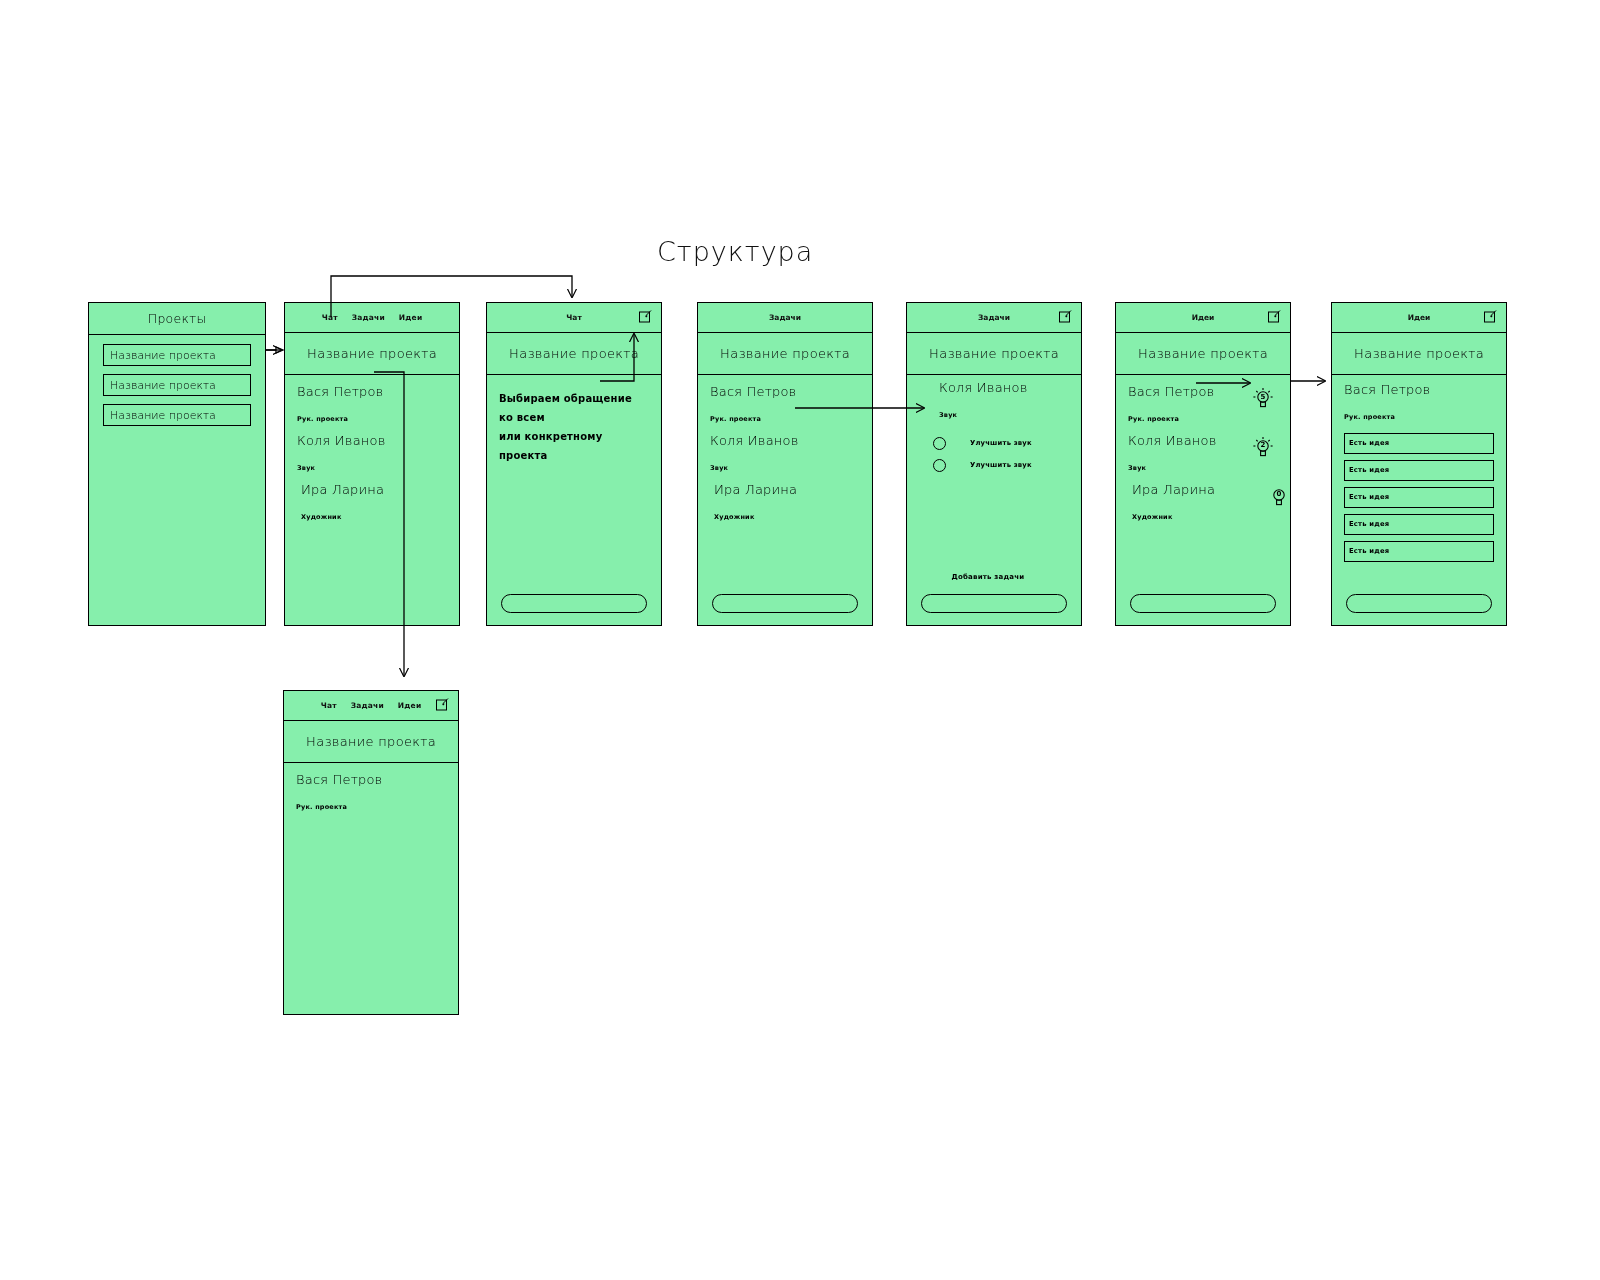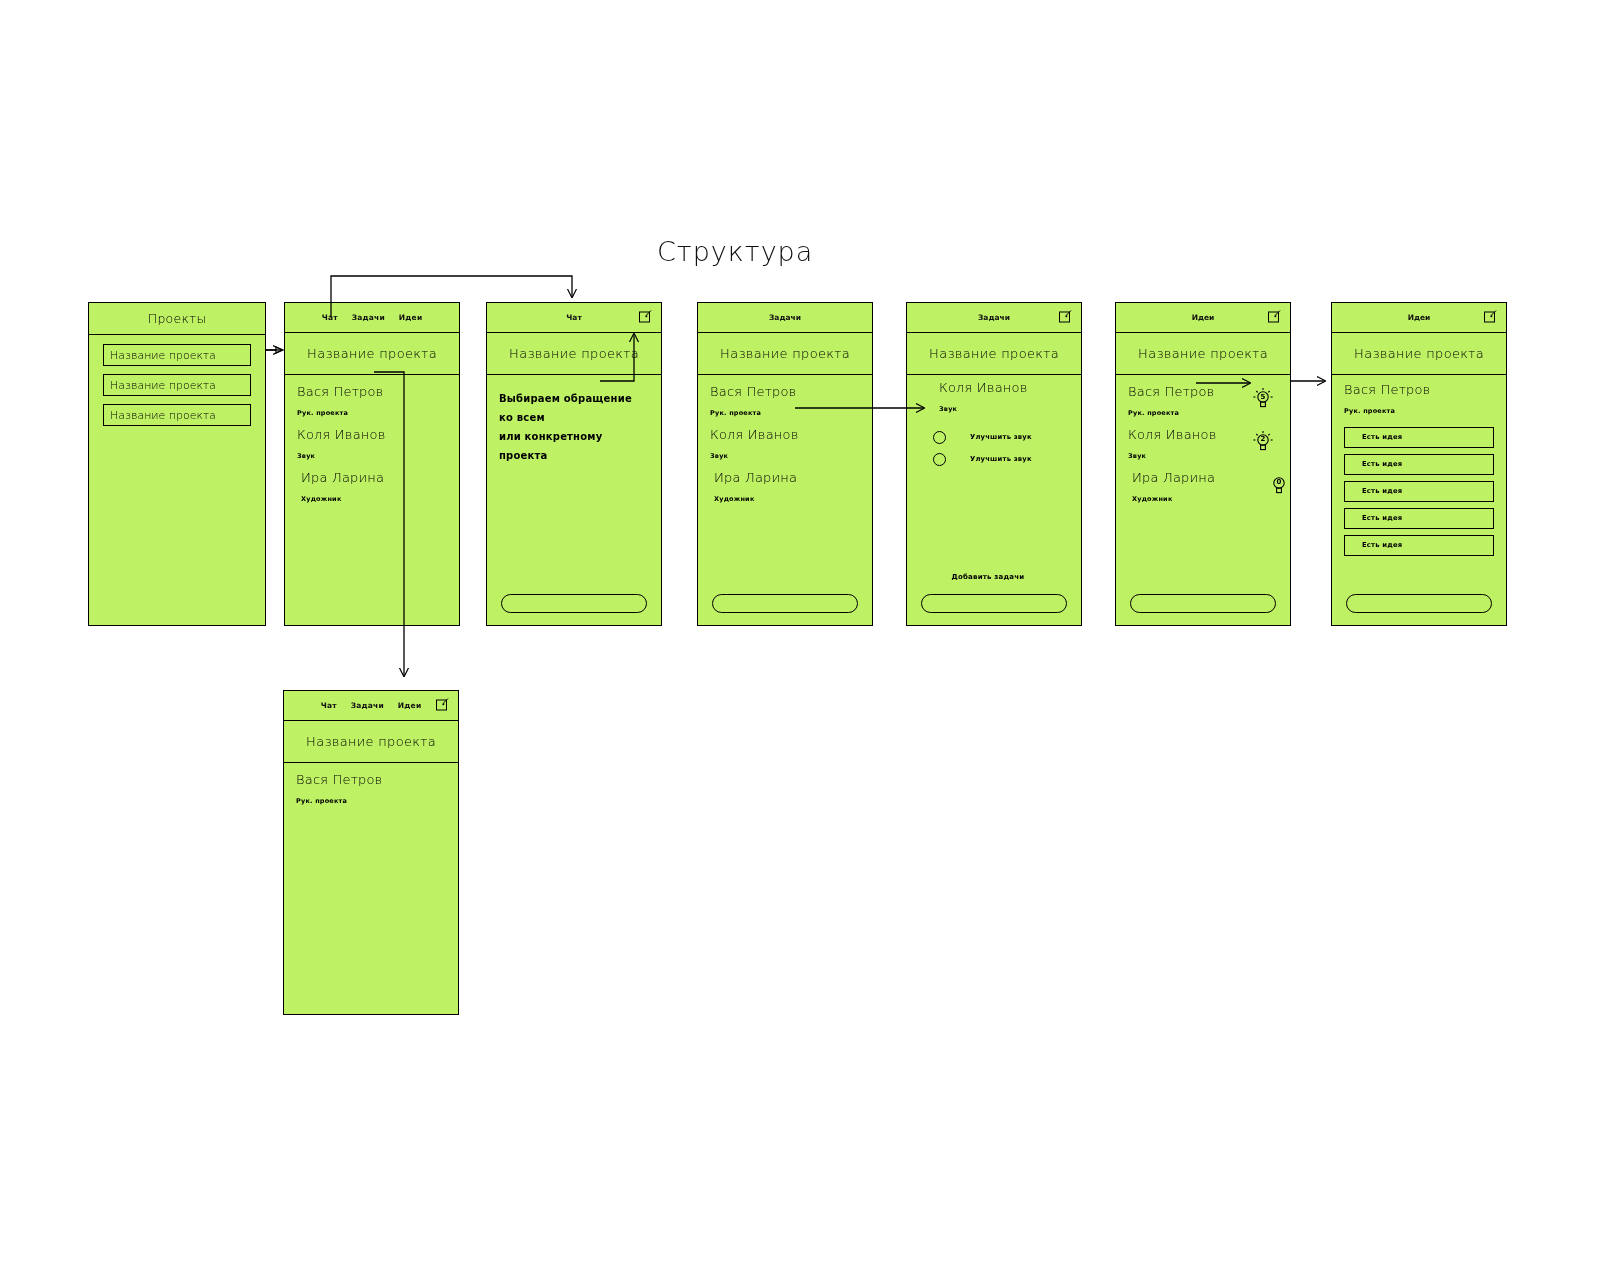--- a/index.html
+++ b/index.html
@@ -13,21 +13,21 @@
 
   .title{
     position:absolute;left:645px;top:236px;
     font-size:27px;letter-spacing:1px;color:#111;
     font-family:"DejaVu Sans","Liberation Sans",sans-serif;
     font-weight:300;
     margin-left:12px;
   }
 
   .screen{
-    position:absolute;border:1.4px solid #000;background:#bef264;box-sizing:border-box;
+    position:absolute;border:1.4px solid #000;background:#86efac;box-sizing:border-box;
   }
 
   .tabbar{
     height:30px;border-bottom:1.4px solid #000;box-sizing:border-box;
     display:flex;align-items:center;justify-content:center;position:relative;
   }
   .tabbar .tabs{display:flex;gap:14px;}
   .tab{font-size:7.5px;font-weight:bold;letter-spacing:.2px;color:#111;}
   .single-tab{font-size:7.5px;font-weight:bold;color:#111;}
   .edit-icon{position:absolute;right:8px;top:6px;width:15px;height:15px;}
@@ -47,42 +47,42 @@
   .btnlist{padding:9px 14px 0 14px;}
   .projbtn{
     border:1.4px solid #000;height:22px;display:flex;align-items:center;
     padding-left:6px;margin-bottom:8px;box-sizing:border-box;
   }
   .projbtn span{font-size:11px;font-weight:300;}
 
   .people{padding:10px 0 0 0;}
   .person{padding:0 12px;margin-bottom:11px;position:relative;}
   .pname{font-size:13px;font-weight:300;letter-spacing:.2px;line-height:1.15;}
-  .prole{font-size:6.5px;font-weight:bold;letter-spacing:.2px;margin-top:9px;}
+  .prole{font-size:6.5px;font-weight:bold;letter-spacing:.2px;margin-top:15px;}
   .indent{padding-left:16px;}
 
   .body-note{padding:14px 12px 0 12px;}
   .body-note div{font-size:10px;font-weight:bold;line-height:1.9;letter-spacing:.2px;}
 
   .radio-row{display:flex;align-items:center;gap:24px;margin:0 0 9px 26px;}
   .radio{width:13px;height:13px;border:1.4px solid #000;border-radius:50%;box-sizing:border-box;}
   .radio-label{font-size:6.8px;font-weight:bold;letter-spacing:.2px;}
 
   .addtask{position:absolute;left:0;right:12px;bottom:44px;text-align:center;
            font-size:7px;font-weight:bold;letter-spacing:.2px;}
 
   .composer{
     position:absolute;left:14px;right:14px;bottom:12px;height:19px;
     border:1.4px solid #000;border-radius:11px;box-sizing:border-box;
   }
 
   .idea-rows{padding:4px 12px 0 12px;}
   .idearow{
     border:1.4px solid #000;height:21px;display:flex;align-items:center;
-    padding-left:17px;margin-bottom:6px;box-sizing:border-box;
+    padding-left:4px;margin-bottom:6px;box-sizing:border-box;
   }
   .idearow span{font-size:6.8px;font-weight:bold;letter-spacing:.2px;}
 
   .bulb{position:absolute;right:16px;top:2px;width:22px;height:24px;}
   .bulbnum{
     position:absolute;right:16px;top:2px;width:22px;height:24px;
     display:flex;align-items:center;justify-content:center;
     font-size:7px;font-weight:bold;padding-bottom:5px;box-sizing:border-box;
   }
 </style>

